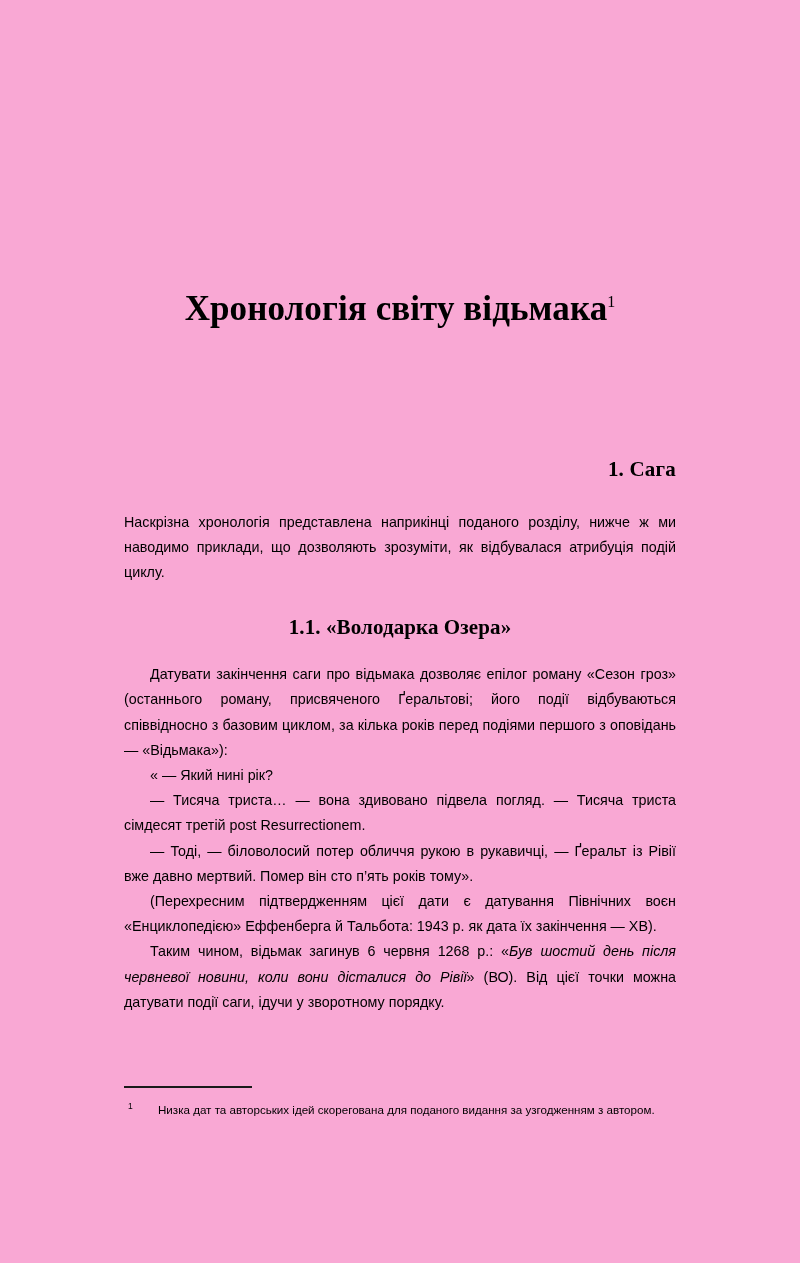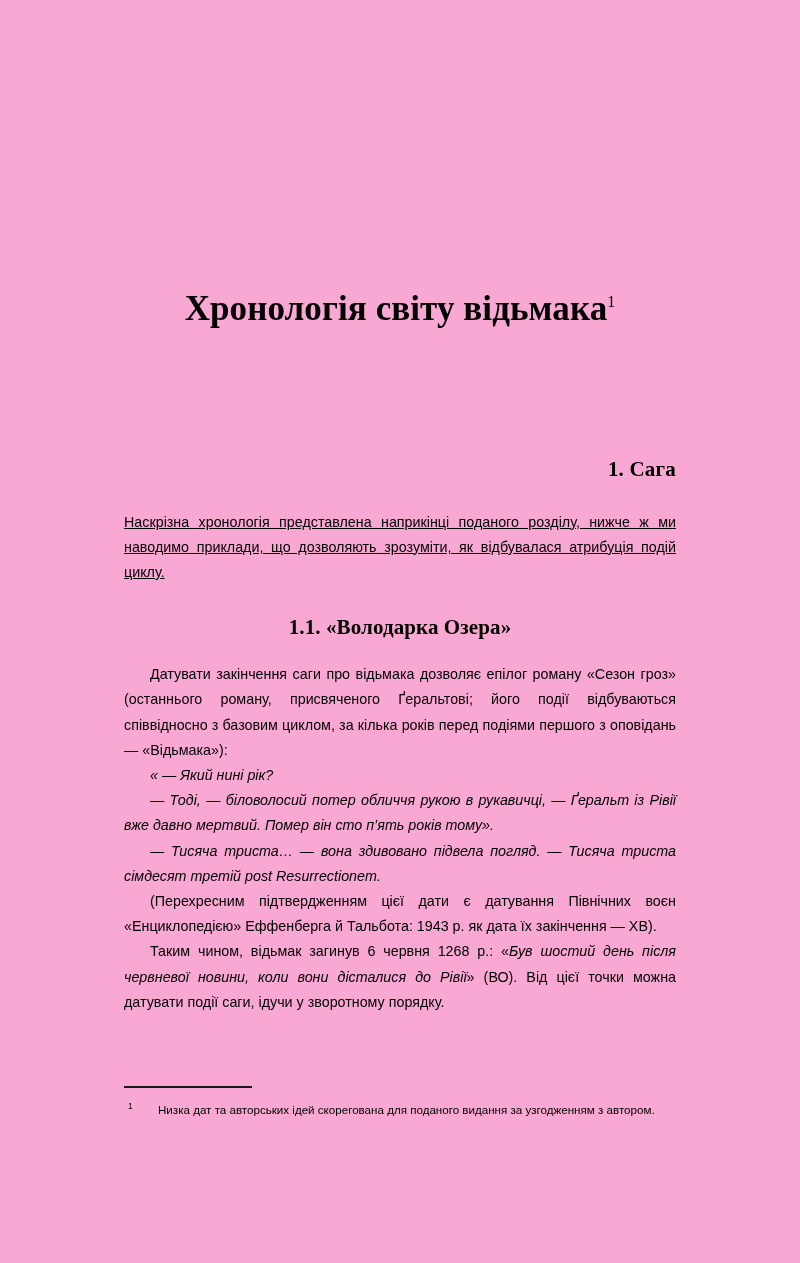--- a/index.html
+++ b/index.html
@@ -78,30 +78,28 @@
   p.body {
     font-size: 14.3px;
     line-height: 25.2px;
     text-align: justify;
     text-justify: inter-word;
     margin: 0;
     hyphens: manual;
   }
   p.body.first {
     padding-top: 28px;
-    text-decoration: underline;
   }
   p.body.after-sub {
     padding-top: 22px;
   }
   p.body.indent {
     text-indent: 26px;
   }
   p.body.ital {
-    font-style: italic;
   }
   p.body em {
     font-style: italic;
   }
 
   
   .footnote-area {
     position: absolute;
     left: 124px;
     top: 1086px;
@@ -143,23 +141,23 @@
     <h2 class="section-heading">1. Сага</h2>
 
     <p class="body first">Наскрізна хронологія представлена наприкінці поданого розділу, нижче ж ми наводимо приклади, що дозволяють зрозуміти, як відбувалася атрибуція подій циклу.</p>
 
     <h3 class="subsection-heading">1.1. «Володарка Озера»</h3>
 
     <p class="body after-sub indent">Датувати закінчення саги про відьмака дозволяє епілог роману «Сезон гроз» (останнього роману, присвяченого Ґеральтові; його події відбуваються співвідносно з базовим циклом, за кілька років перед подіями першого з оповідань — «Відьмака»):</p>
 
     <p class="body indent ital">« — Який нині рік?</p>
 
+    <p class="body indent ital">— Тисяча триста… — вона здивовано підвела погляд. — Тисяча триста сімдесят третій post Resurrectionem.</p>
+
     <p class="body indent ital">— Тоді, — біловолосий потер обличчя рукою в рукавичці, — Ґеральт із Рівії вже давно мертвий. Помер він сто п’ять років тому».</p>
-
-    <p class="body indent ital">— Тисяча триста… — вона здивовано підвела погляд. — Тисяча триста сімдесят третій post Resurrectionem.</p>
 
     <p class="body indent">(Перехресним підтвердженням цієї дати є датування Північних воєн «Енциклопедією» Еффенберга й Тальбота: 1943 р. як дата їх закінчення — ХВ).</p>
 
     <p class="body indent">
       <span>Таким чином, відьмак загинув 6 червня 1268 р.: «</span><em>Був шостий день після червневої новини, коли вони дісталися до Рівії</em><span>» (ВО). Від цієї точки можна датувати події саги, ідучи у зворотному порядку.</span>
     </p>
 
   </div>
 
   <div class="footnote-area">

